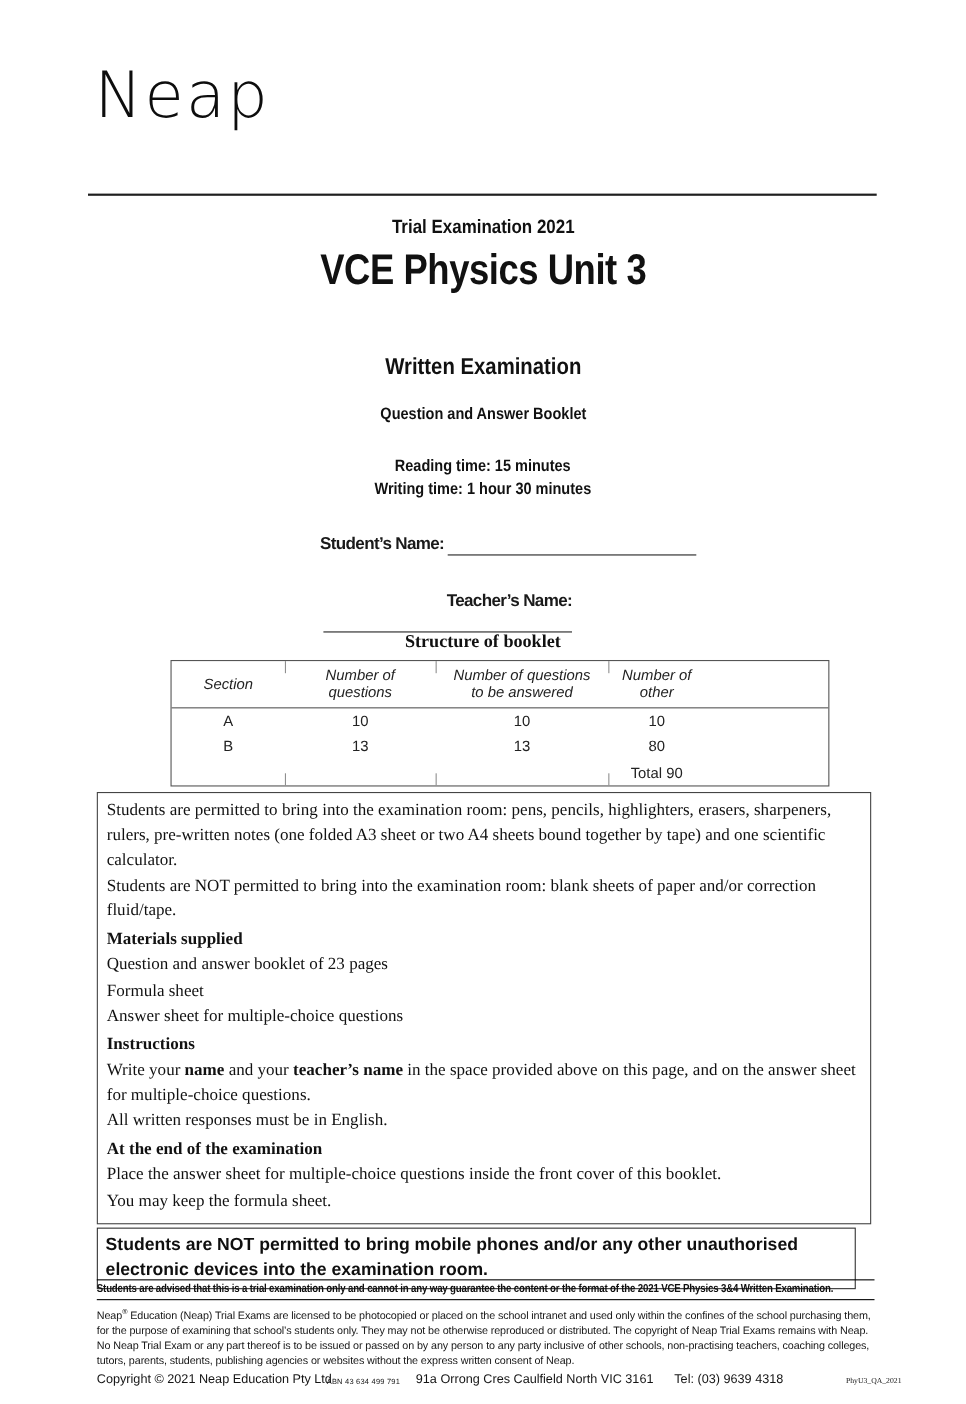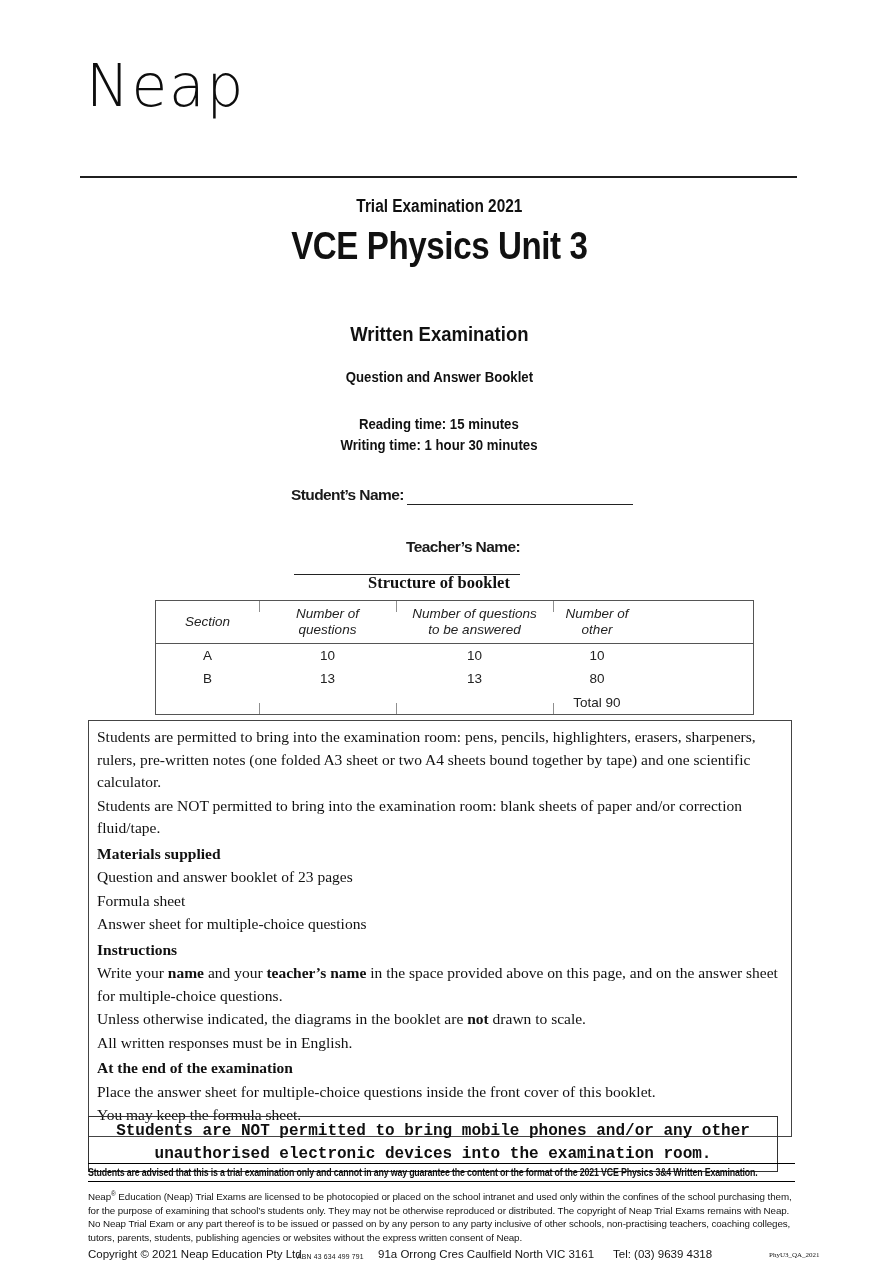--- a/index.html
+++ b/index.html
@@ -55,21 +55,21 @@
     font-family:"Liberation Serif", serif; font-size:15.5px; line-height:22.5px; color:#111;
   }
   .rules-p { margin:0 0 1px 0; }
   .rules-h { font-weight:bold; margin-top:3px; }
   .b { font-weight:bold; }
 
   
   .warn-box {
     position:absolute; left:88px; top:1116px; width:674px;
     border:1.5px solid #333; padding:3px 7px 5px 7px;
-    font-family:Liberation Mono, monospace; font-weight:bold; font-size:16px; line-height:23px; color:#0f0f0f;text-align:center;
+    font-family:Liberation Sans, sans-serif; font-weight:bold; font-size:16px; line-height:23px; color:#0f0f0f;
   }
 
   
   .advisory {
     position:absolute; left:88px; top:1163px; width:707px;
     border-top:1.8px solid #000; border-bottom:1.8px solid #000;
     padding:2px 0 3px 0; font-weight:bold; font-size:10.5px; white-space:nowrap; color:#0f0f0f;
   }
   .advisory .inner { display:inline-block; transform:scaleX(0.84); transform-origin:left center; letter-spacing:-0.2px; }
 
@@ -167,21 +167,20 @@
 
   <div class="rules-box" id="rules-blocks">
       <p class="rules-p"><span>Students are permitted to bring into the examination room: pens, pencils, highlighters, erasers, sharpeners, rulers, pre-written notes (one folded A3 sheet or two A4 sheets bound together by tape) and one scientific calculator.</span></p>
       <p class="rules-p"><span>Students are NOT permitted to bring into the examination room: blank sheets of paper and/or correction fluid/tape.</span></p>
       <p class="rules-p rules-h"><span class="b">Materials supplied</span></p>
       <p class="rules-p"><span>Question and answer booklet of 23 pages</span></p>
       <p class="rules-p"><span>Formula sheet</span></p>
       <p class="rules-p"><span>Answer sheet for multiple-choice questions</span></p>
       <p class="rules-p rules-h"><span class="b">Instructions</span></p>
       <p class="rules-p"><span>Write your </span><span class="b">name</span><span> and your </span><span class="b">teacher’s name</span><span> in the space provided above on this page, and on the answer sheet for multiple-choice questions.</span></p>
-      <p class="rules-p"><span>Unless otherwise indicated, the diagrams in the booklet are </span><span class="b">not</span><span> drawn to scale.</span></p>
       <p class="rules-p"><span>All written responses must be in English.</span></p>
       <p class="rules-p rules-h"><span class="b">At the end of the examination</span></p>
       <p class="rules-p"><span>Place the answer sheet for multiple-choice questions inside the front cover of this booklet.</span></p>
       <p class="rules-p"><span>You may keep the formula sheet.</span></p>
     </div>
 
   <div class="warn-box">Students are NOT permitted to bring mobile phones and/or any other unauthorised electronic devices into the examination room.</div>
 
   <div class="advisory">
     <span class="inner">Students are advised that this is a trial examination only and cannot in any way guarantee the content or the format of the 2021 VCE Physics 3&amp;4 Written Examination.</span>

